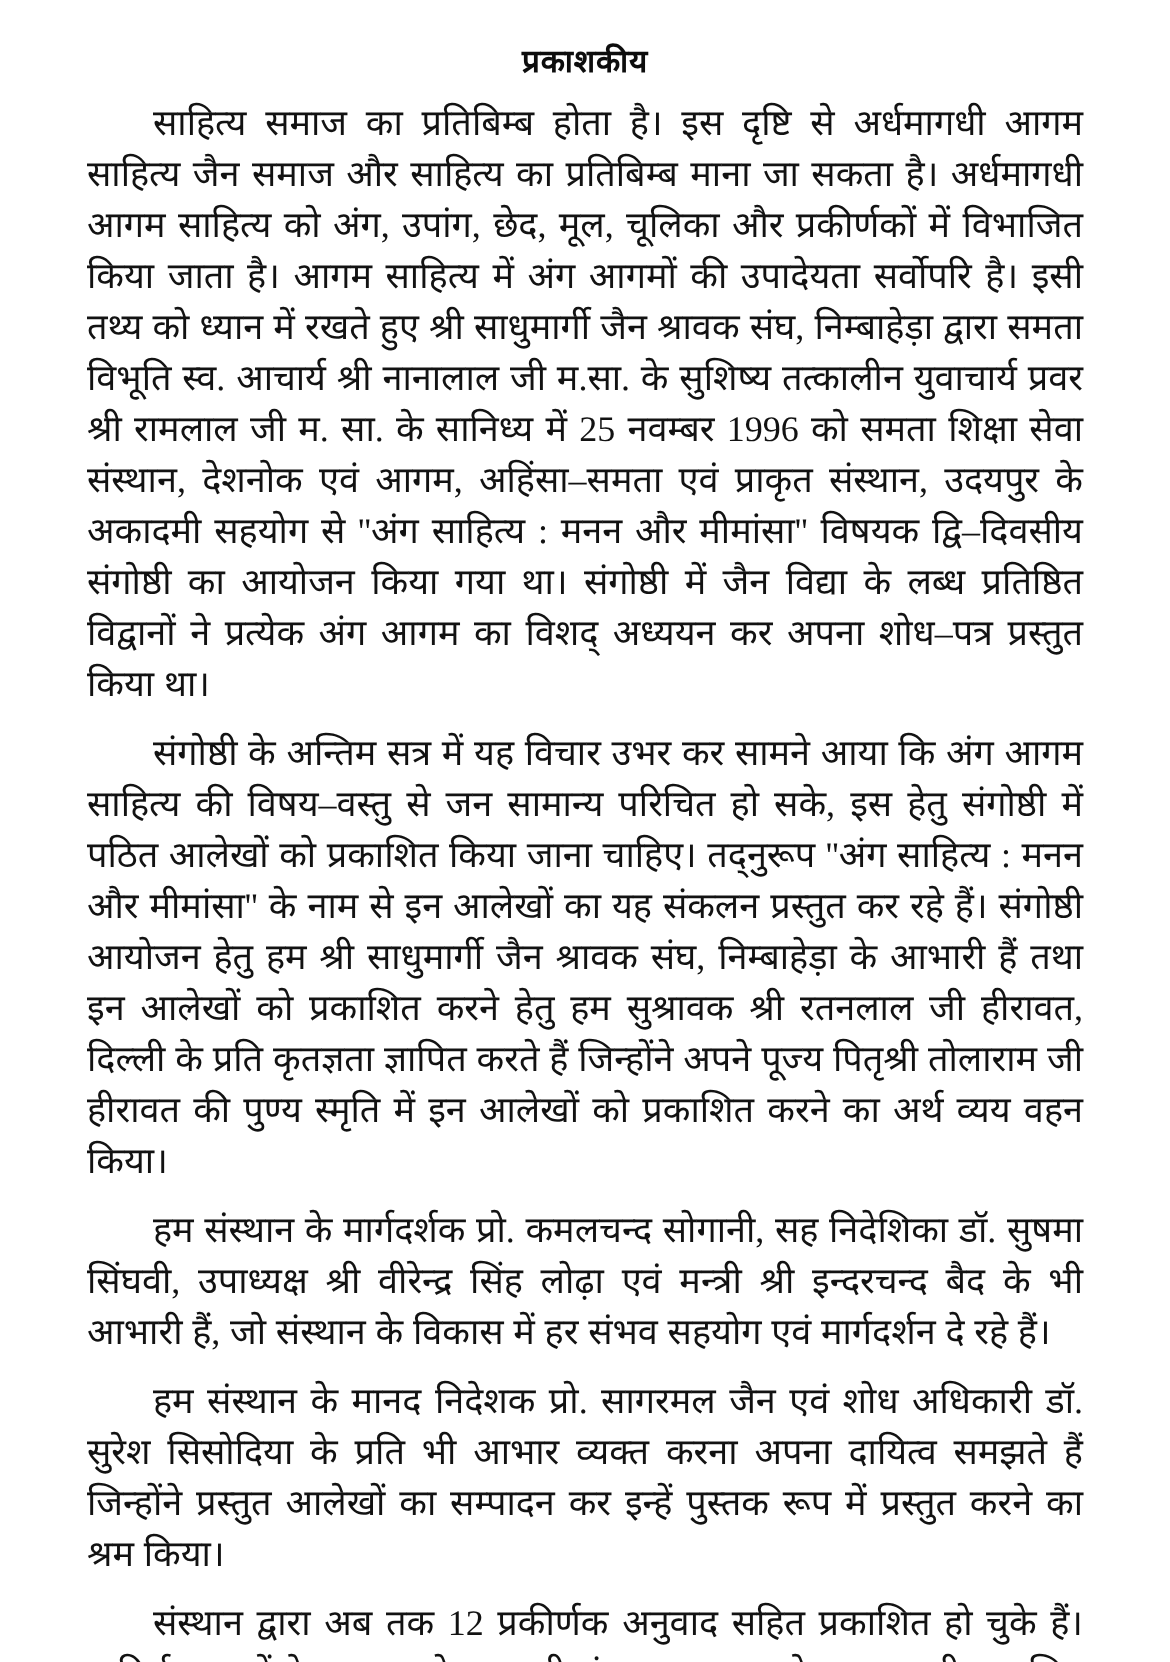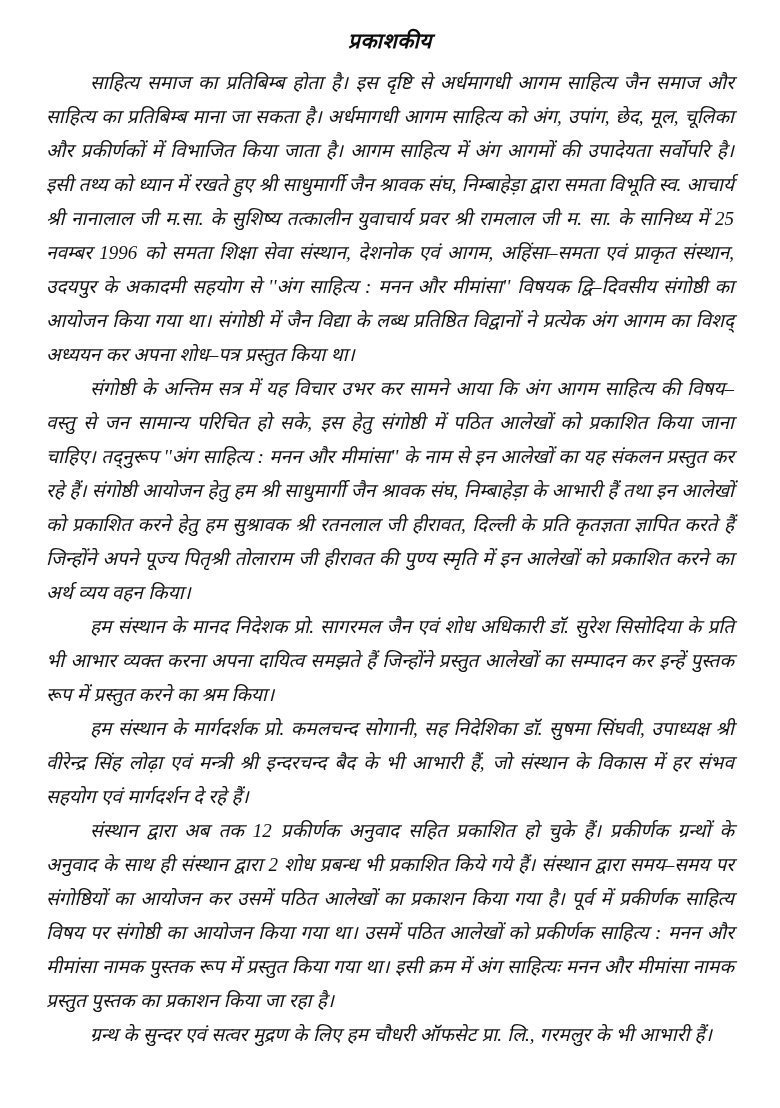--- a/index.html
+++ b/index.html
@@ -13,47 +13,46 @@
     font-family: "Liberation Serif", "DejaVu Serif", serif;
     color: #111111;
     overflow: hidden;
   }
   .page {
     width: 780px;
     height: 1108px;
     box-sizing: border-box;
     padding: 26px 46px 10px 46px;
     background: #ffffff;
-    font-style: italic;
   }
   .doc-title {
     text-align: center;
     font-size: 21px;
     font-weight: 700;
     letter-spacing: 0.5px;
     margin: 0 0 12px 0;
     color: #0d0d0d;
   }
   .body-text p {
-    margin: 0;
+    margin: 12px;
     text-align: justify;
     text-justify: inter-word;
-    font-size: 19px;
+    font-size: 24px;
     line-height: 34px;
     text-indent: 44px;
     color: #121212;
     word-spacing: 0.5px;
   }
 </style>
 </head>
 <body>
 
 <div class="page">
   <h1 class="doc-title">प्रकाशकीय</h1>
   <div class="body-text">
     <p>साहित्य समाज का प्रतिबिम्ब होता है। इस दृष्टि से अर्धमागधी आगम साहित्य जैन समाज और साहित्य का प्रतिबिम्ब माना जा सकता है। अर्धमागधी आगम साहित्य को अंग, उपांग, छेद, मूल, चूलिका और प्रकीर्णकों में विभाजित किया जाता है। आगम साहित्य में अंग आगमों की उपादेयता सर्वोपरि है। इसी तथ्य को ध्यान में रखते हुए श्री साधुमार्गी जैन श्रावक संघ, निम्बाहेड़ा द्वारा समता विभूति स्व. आचार्य श्री नानालाल जी म.सा. के सुशिष्य तत्कालीन युवाचार्य प्रवर श्री रामलाल जी म. सा. के सानिध्य में 25 नवम्बर 1996 को समता शिक्षा सेवा संस्थान, देशनोक एवं आगम, अहिंसा–समता एवं प्राकृत संस्थान, उदयपुर के अकादमी सहयोग से ''अंग साहित्य : मनन और मीमांसा'' विषयक द्वि–दिवसीय संगोष्ठी का आयोजन किया गया था। संगोष्ठी में जैन विद्या के लब्ध प्रतिष्ठित विद्वानों ने प्रत्येक अंग आगम का विशद् अध्ययन कर अपना शोध–पत्र प्रस्तुत किया था।</p>
     <p>संगोष्ठी के अन्तिम सत्र में यह विचार उभर कर सामने आया कि अंग आगम साहित्य की विषय–वस्तु से जन सामान्य परिचित हो सके, इस हेतु संगोष्ठी में पठित आलेखों को प्रकाशित किया जाना चाहिए। तद्नुरूप ''अंग साहित्य : मनन और मीमांसा'' के नाम से इन आलेखों का यह संकलन प्रस्तुत कर रहे हैं। संगोष्ठी आयोजन हेतु हम श्री साधुमार्गी जैन श्रावक संघ, निम्बाहेड़ा के आभारी हैं तथा इन आलेखों को प्रकाशित करने हेतु हम सुश्रावक श्री रतनलाल जी हीरावत, दिल्ली के प्रति कृतज्ञता ज्ञापित करते हैं जिन्होंने अपने पूज्य पितृश्री तोलाराम जी हीरावत की पुण्य स्मृति में इन आलेखों को प्रकाशित करने का अर्थ व्यय वहन किया।</p>
+    <p>हम संस्थान के मार्गदर्शक प्रो. कमलचन्द सोगानी, सह निदेशिका डॉ. सुषमा सिंघवी, उपाध्यक्ष श्री वीरेन्द्र सिंह लोढ़ा एवं मन्त्री श्री इन्दरचन्द बैद के भी आभारी हैं, जो संस्थान के विकास में हर संभव सहयोग एवं मार्गदर्शन दे रहे हैं।</p>
     <p>हम संस्थान के मानद निदेशक प्रो. सागरमल जैन एवं शोध अधिकारी डॉ. सुरेश सिसोदिया के प्रति भी आभार व्यक्त करना अपना दायित्व समझते हैं जिन्होंने प्रस्तुत आलेखों का सम्पादन कर इन्हें पुस्तक रूप में प्रस्तुत करने का श्रम किया।</p>
-    <p>हम संस्थान के मार्गदर्शक प्रो. कमलचन्द सोगानी, सह निदेशिका डॉ. सुषमा सिंघवी, उपाध्यक्ष श्री वीरेन्द्र सिंह लोढ़ा एवं मन्त्री श्री इन्दरचन्द बैद के भी आभारी हैं, जो संस्थान के विकास में हर संभव सहयोग एवं मार्गदर्शन दे रहे हैं।</p>
     <p>संस्थान द्वारा अब तक 12 प्रकीर्णक अनुवाद सहित प्रकाशित हो चुके हैं। प्रकीर्णक ग्रन्थों के अनुवाद के साथ ही संस्थान द्वारा 2 शोध प्रबन्ध भी प्रकाशित किये गये हैं। संस्थान द्वारा समय–समय पर संगोष्ठियों का आयोजन कर उसमें पठित आलेखों का प्रकाशन किया गया है। पूर्व में प्रकीर्णक साहित्य विषय पर संगोष्ठी का आयोजन किया गया था। उसमें पठित आलेखों को प्रकीर्णक साहित्य : मनन और मीमांसा नामक पुस्तक रूप में प्रस्तुत किया गया था। इसी क्रम में अंग साहित्यः मनन और मीमांसा नामक प्रस्तुत पुस्तक का प्रकाशन किया जा रहा है।</p>
     <p>ग्रन्थ के सुन्दर एवं सत्वर मुद्रण के लिए हम चौधरी ऑफसेट प्रा. लि., गरमलुर के भी आभारी हैं।</p>
   </div>
 </div>
 
 </body></html>

